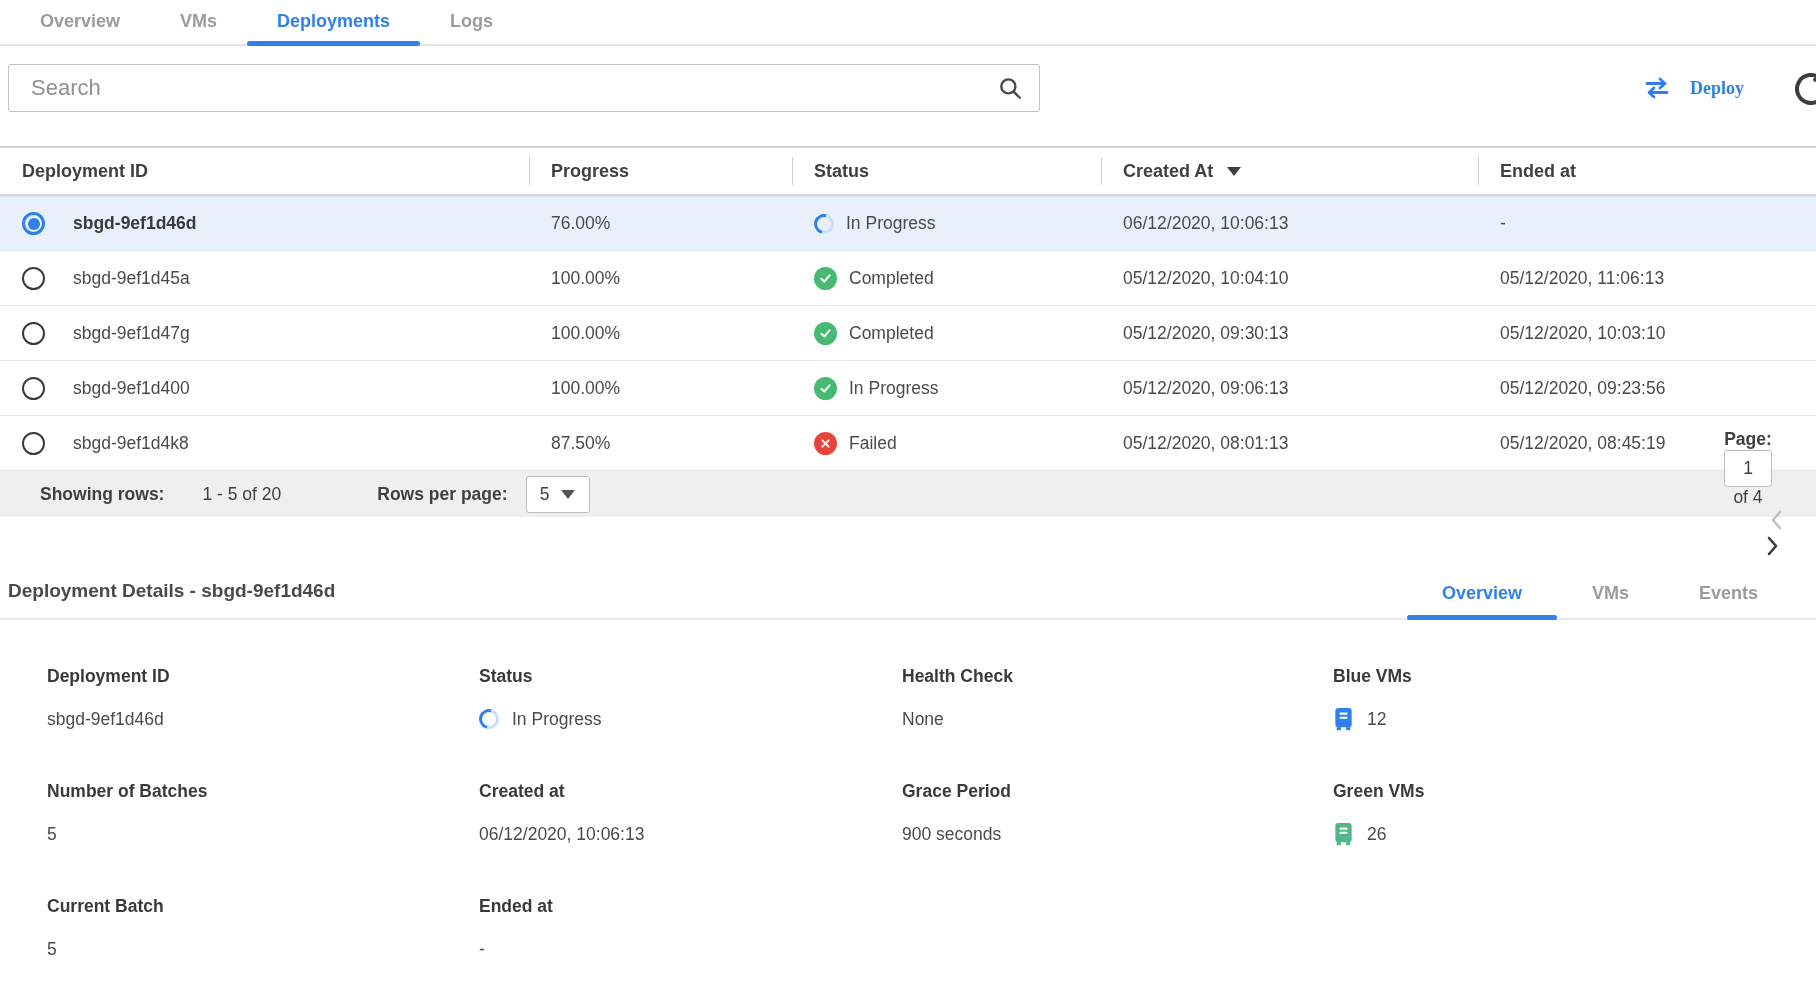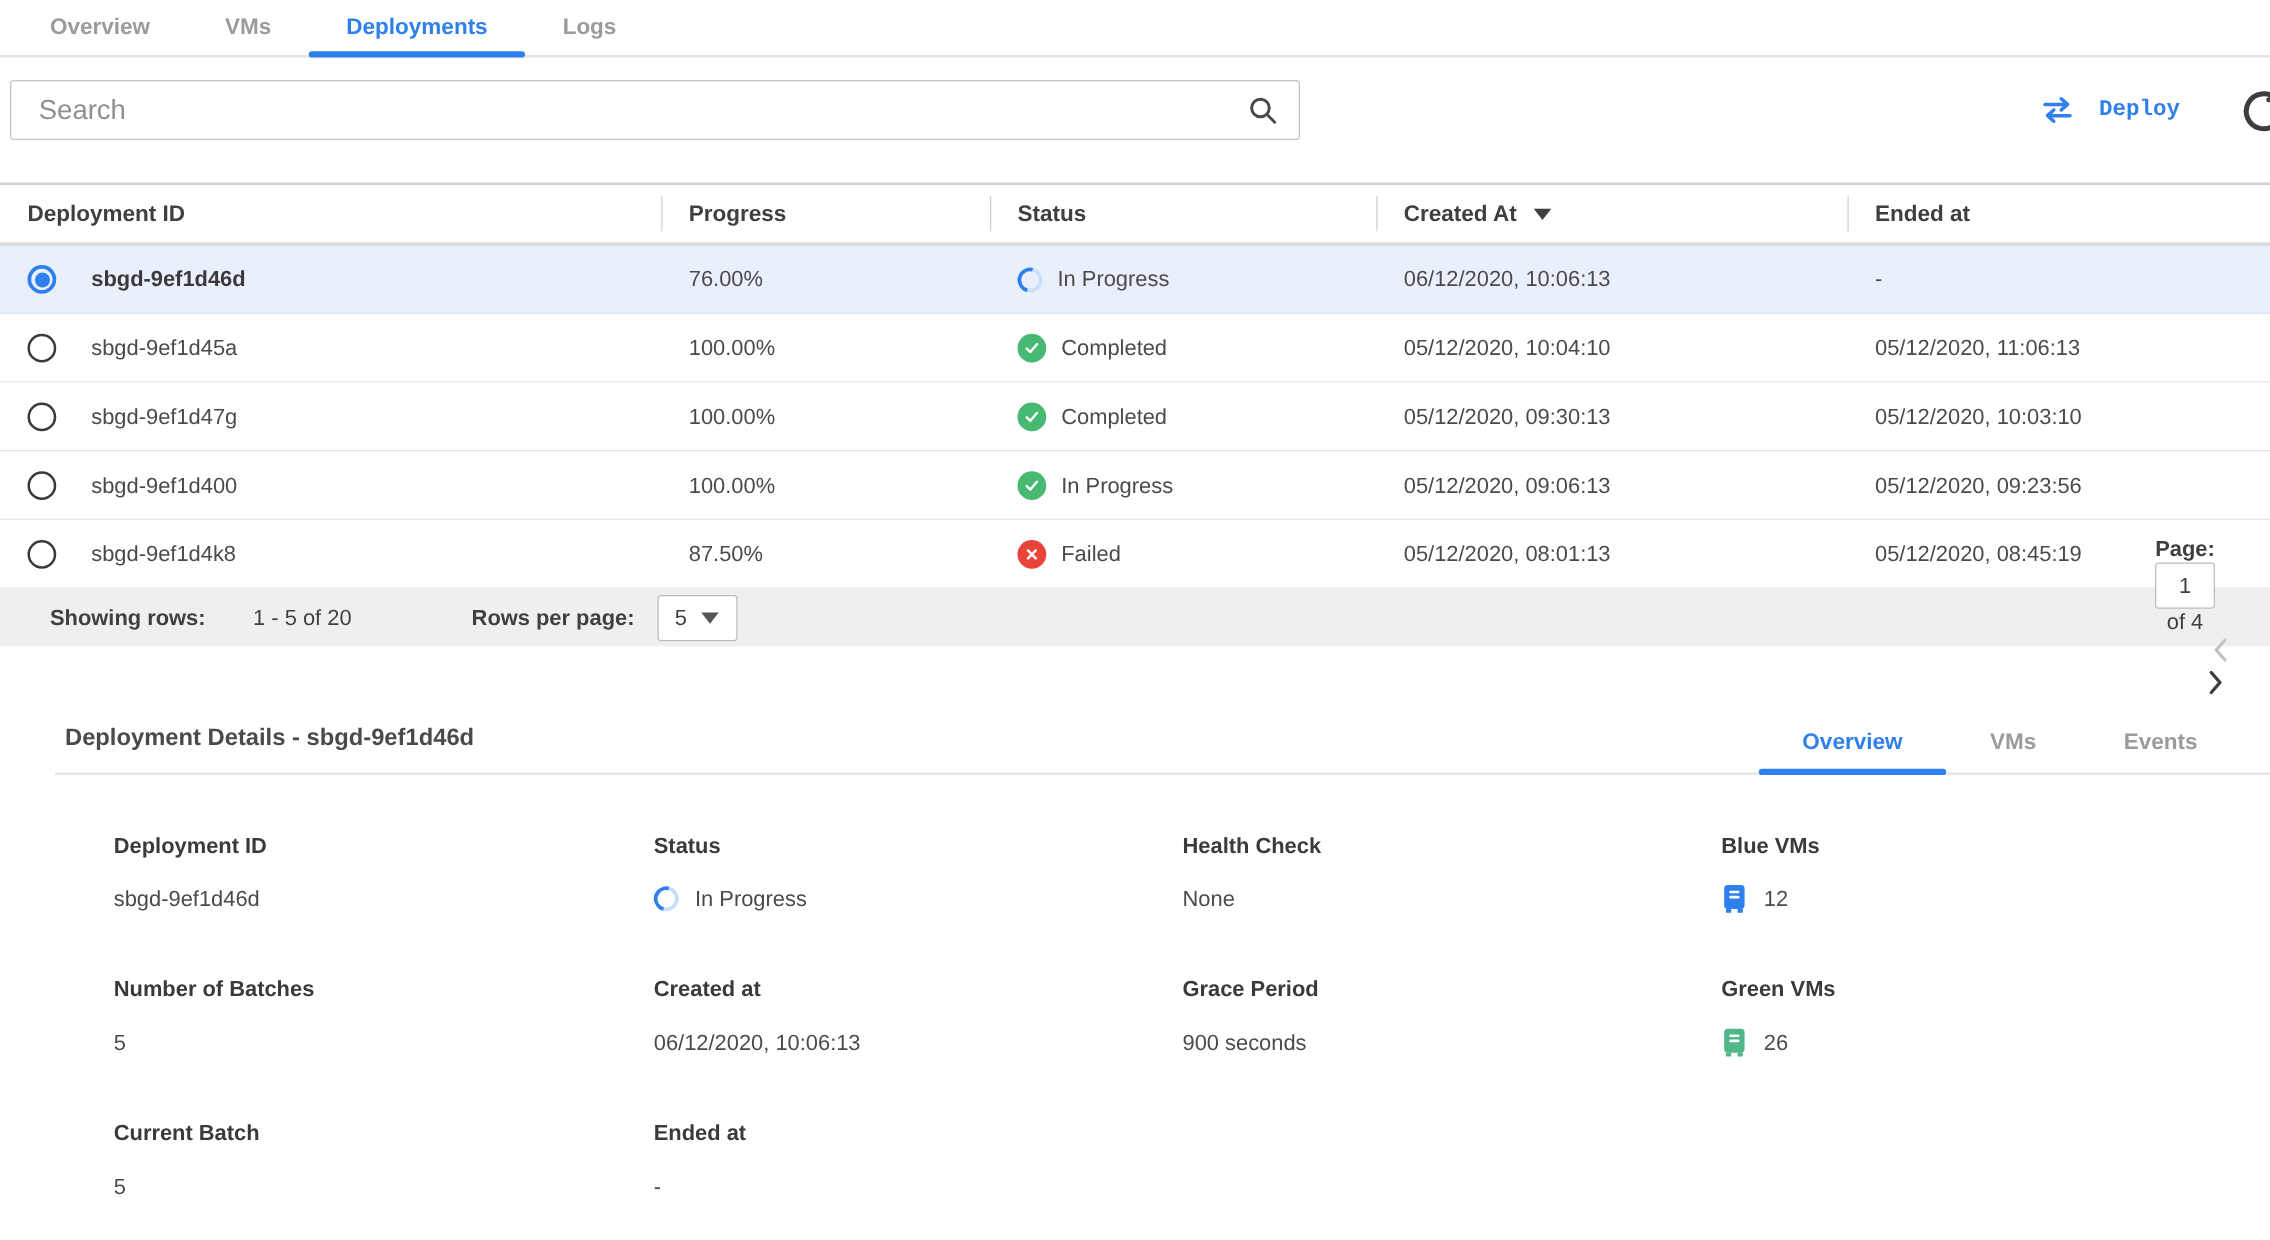--- a/index.html
+++ b/index.html
@@ -17,21 +17,21 @@
   .tab { padding: 12px 30px; font-size: 18px; font-weight: bold; color: #9b9b9b; position: relative; cursor: pointer; }
   .tab.active { color: #2f80ed; text-align: center; }
   .tab.active::after { content: ""; position: absolute; left: 0; right: 0; bottom: -2px; height: 5px; background: #2f80ed; border-radius: 3px; }
 
   
   .toolbar { display: flex; align-items: center; margin-top: 18px; padding: 0 8px; position: relative; height: 48px; }
   .searchbox { width: 1032px; height: 48px; border: 1px solid #c4c4c4; border-radius: 3px; display: flex; align-items: center; padding: 0 16px 0 22px; background: #fff; }
   .searchbox input { flex: 1; border: none; outline: none; font-size: 22px; color: #555; font-family: "Liberation Sans", sans-serif; background: transparent; }
   .searchbox input::placeholder { color: #8f8f8f; }
   .search-ic { width: 26px; height: 26px; flex: 0 0 auto; }
-  .deploy-btn { margin-left: auto; margin-right: 64px; display: flex; align-items: center; gap: 20px; color: #2f80ed; font-size: 18px; font-weight: bold; cursor: pointer; background: none; border: none; font-family: Liberation Mono, monospace; }
+  .deploy-btn { margin-left: auto; margin-right: 64px; display: flex; align-items: center; gap: 20px; color: #2f80ed; font-size: 18px; font-weight: bold; cursor: pointer; background: none; border: none; font-family: Liberation Serif, serif; }
   .deploy-ic { width: 26px; height: 22px; }
   .refresh-ic { position: absolute; right: -16px; top: 4px; width: 42px; height: 42px; }
 
   
   .table { margin-top: 34px; }
   .tgrid { display: grid; grid-template-columns: 529px 263px 309px 377px 1fr; align-items: center; }
   .thead { height: 50px; border-top: 2px solid #cfcfcf; border-bottom: 2px solid #d9d9d9; font-weight: bold; font-size: 18px; color: #3f3f3f; }
   .th { display: flex; align-items: center; gap: 14px; padding-left: 22px; position: relative; height: 100%; }
   .th.sep::before { content: ""; position: absolute; left: 0; top: 9px; bottom: 9px; width: 1px; background: #cfcfcf; }
   .sort-tri { width: 0; height: 0; border-left: 7px solid transparent; border-right: 7px solid transparent; border-top: 9px solid #3f3f3f; display: inline-block; }
@@ -59,21 +59,21 @@
   .rpp-select { margin-left: 18px; width: 64px; height: 37px; background: #fff; border: 1px solid #bdbdbd; border-radius: 3px; display: flex; align-items: center; justify-content: center; gap: 12px; cursor: pointer; }
   .rpp-tri { width: 0; height: 0; border-left: 7px solid transparent; border-right: 7px solid transparent; border-top: 9px solid #555; }
   .page-group { margin-left: auto; display: flex; align-items: center; flex-direction: column; }
   .page-input { width: 48px; height: 37px; border: 1px solid #bdbdbd; border-radius: 3px; text-align: center; font-size: 17.5px; color: #3f3f3f; margin: 0 16px; font-family: "Liberation Sans", sans-serif; outline: none; background:#fff; }
   .chev { width: 20px; height: 26px; background: none; border: none; cursor: pointer; padding: 0; }
   .chev svg { width: 18px; height: 24px; }
   .chev-prev { margin-left: 58px; }
   .chev-next { margin-left: 56px; margin-right: 8px; }
 
   
-  .details { margin-top: 56px; padding-left: 44px; }
+  .details { margin-top: 56px; }
   .details-head { display: flex; align-items: flex-end; border-bottom: 2px solid #e8e8e8; padding: 0 23px 0 8px; }
   .details-title { font-size: 19px; color: #4a4a4a; padding-bottom: 16px; }
   .dtabs { margin-left: auto; display: flex; }
   .dtab { padding: 10px 35px 14px; font-size: 18px; font-weight: bold; color: #9b9b9b; position: relative; cursor: pointer; }
   .dtab.active { color: #2f80ed; }
   .dtab.active::after { content: ""; position: absolute; left: 0; right: 0; bottom: -2px; height: 5px; background: #2f80ed; border-radius: 3px; }
 
   .dgrid { display: grid; grid-template-columns: 432px 423px 431px 1fr; padding: 46px 0 0 47px; row-gap: 50px; }
   .dfield .dlabel { font-weight: bold; font-size: 17.5px; color: #3a3a3a; margin-bottom: 20px; }
   .dfield .dvalue { font-size: 17.5px; color: #4a4a4a; display: flex; align-items: center; gap: 13px; min-height: 24px; }

